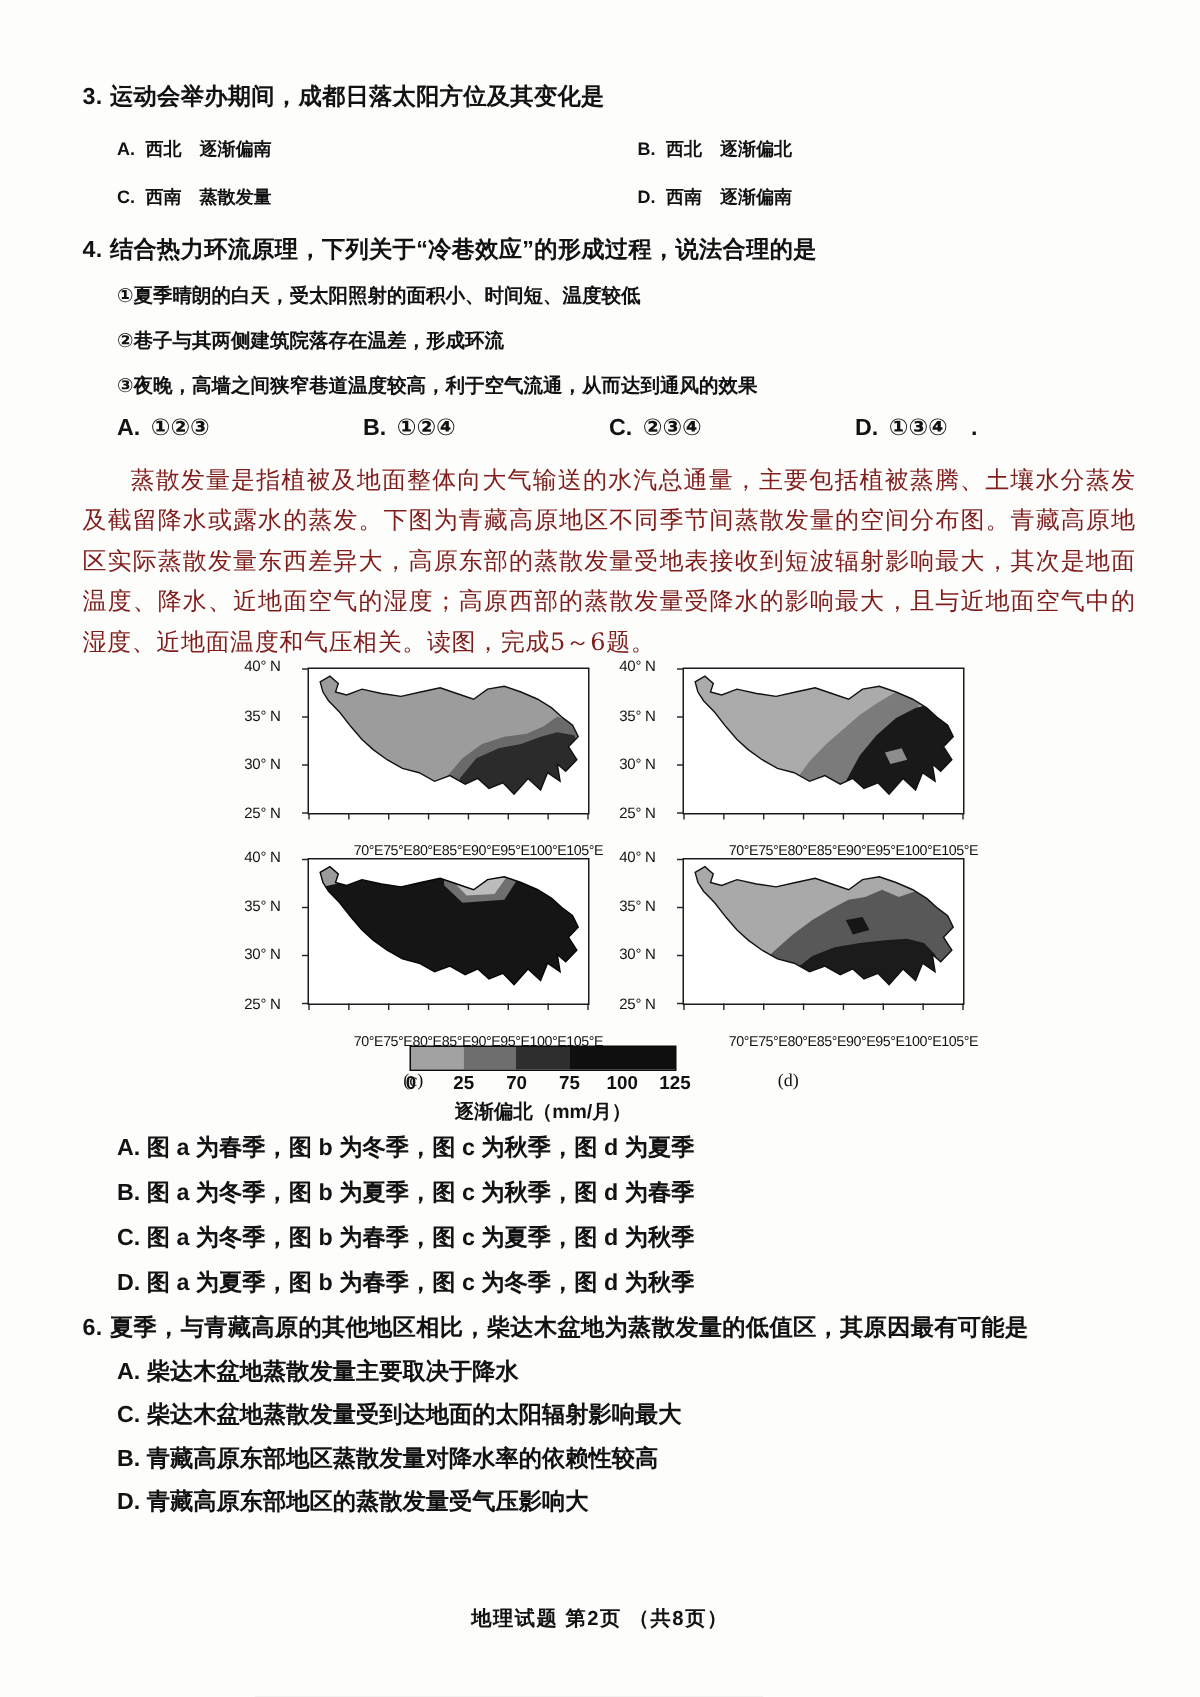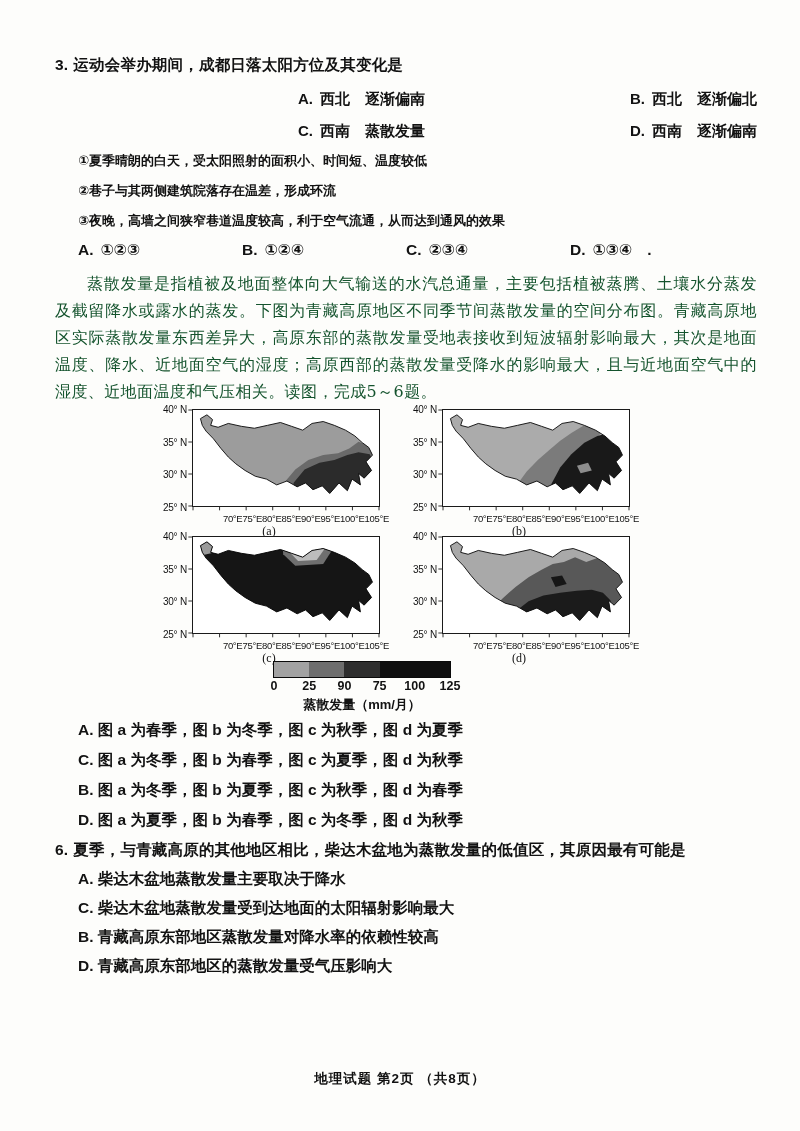--- a/index.html
+++ b/index.html
@@ -3,35 +3,35 @@
 <meta charset="utf-8">
 <style>
   html,body{margin:0;padding:0;background:#e8e8e8;}
   .page{
     width:800px;height:1131px;background:#fdfdfb;position:relative;overflow:hidden;
     margin:0 auto;color:#121212;font-family:"Liberation Sans","DejaVu Sans",sans-serif;
   }
   .content{position:absolute;left:55px;top:54px;width:702px;}
   .stem{font-weight:700;font-size:15.5px;line-height:22px;letter-spacing:.2px;}
   .qnum{margin-right:5px;}
-  .optrow2{display:grid;grid-template-columns:347px 1fr;padding-left:23px;font-weight:700;font-size:15px;line-height:22px;text-align:right;}
+  .optrow2{display:grid;grid-template-columns:347px 1fr;padding-left:23px;font-weight:700;font-size:12px;line-height:22px;}
   .mt12{margin-top:12px;}.mt10{margin-top:10px;}.mt8{margin-top:8px;}
   .mt7{margin-top:7px;}.mt14{margin-top:14px;}
   .opt .olabel{margin-right:7px;}
   .item{padding-left:23px;font-weight:700;font-size:13px;line-height:22px;}
   .optrow4{display:flex;padding-left:23px;font-weight:700;font-size:15.5px;line-height:22px;}
   .optrow4 .opt{width:164px;}
   .optrow4 .opt:last-child{width:auto;}
   .passage{
     margin-top:9px;font-family:"DejaVu Serif","Liberation Serif",serif;font-size:16px;
-    line-height:27px;text-align:justify;text-indent:2em;letter-spacing:.4px;color:#14532d;
+    line-height:27px;text-align:justify;text-indent:2em;letter-spacing:.4px;color:#7f1d1d;
   }
   
   .figure{position:relative;height:302px;margin-top:4px;}
-  .panel{position:absolute;width:224px;display:grid;grid-template-columns:34px 188px;grid-template-rows:98px 17px 15px;}
+  .panel{position:absolute;width:224px;display:grid;grid-template-columns:34px 188px;grid-template-rows:98px 17px 15px;gap:13px;}
   .panel-a{left:103px;top:0;}
   .panel-b{left:353px;top:0;}
   .panel-c{left:103px;top:127px;}
   .panel-d{left:353px;top:127px;}
   .yticks{position:relative;font-size:10px;grid-row:1;grid-column:1;}
   .yticks span{position:absolute;right:5px;transform:translateY(-50%);white-space:nowrap;letter-spacing:-.2px;}
   .mapframe{grid-row:1;grid-column:2;border:1px solid #1a1a1a;background:#fff;}
   svg.mapsvg{width:100%;height:100%;display:block;overflow:visible;}
   .xticks{grid-row:2;grid-column:2;display:flex;justify-content:flex-end;width:205px;margin-left:-8px;font-size:9.5px;letter-spacing:-.3px;align-items:flex-end;padding-top:4px;box-sizing:border-box;}
   .pcaption{grid-row:3;grid-column:1 / span 2;text-align:center;font-family:"Liberation Serif","DejaVu Serif",serif;font-size:12px;}
@@ -66,20 +66,21 @@
         <div class="opt"><span class="olabel">A.</span><span>西北　逐渐偏南</span></div>
         <div class="opt"><span class="olabel">B.</span><span>西北　逐渐偏北</span></div>
       </div>
       <div class="optrow2 mt10">
         <div class="opt"><span class="olabel">C.</span><span>西南　蒸散发量</span></div>
         <div class="opt"><span class="olabel">D.</span><span>西南　逐渐偏南</span></div>
       </div>
     </div>
 
     <div>
+      <div class="stem mt14"><span class="qnum">4.</span><span>结合热力环流原理，下列关于“冷巷效应”的形成过程，说法合理的是</span></div>
       <div class="item mt8">①夏季晴朗的白天，受太阳照射的面积小、时间短、温度较低</div>
       <div class="item mt8">②巷子与其两侧建筑院落存在温差，形成环流</div>
       <div class="item mt8">③夜晚，高墙之间狭窄巷道温度较高，利于空气流通，从而达到通风的效果</div>
       <div class="optrow4 mt7">
         <div class="opt"><span class="olabel">A.</span><span>①②③</span></div>
         <div class="opt"><span class="olabel">B.</span><span>①②④</span></div>
         <div class="opt"><span class="olabel">C.</span><span>②③④</span></div>
         <div class="opt"><span class="olabel">D.</span><span>①③④　.</span></div>
       </div>
     </div>
@@ -270,33 +271,33 @@
       <div class="legend">
         <div class="legend-bar">
             <div style="width: 20%; background: rgb(162, 162, 162);"></div>
             <div style="width: 20%; background: rgb(110, 110, 110);"></div>
             <div style="width: 20%; background: rgb(46, 46, 46);"></div>
             <div style="width: 40%; background: rgb(15, 15, 15);"></div>
           </div>
         <div class="legend-ticks">
             <span style="left: 0%;">0</span>
             <span style="left: 20%;">25</span>
-            <span style="left: 40%;">90</span>
+            <span style="left: 40%;">70</span>
             <span style="left: 60%;">75</span>
             <span style="left: 80%;">100</span>
             <span style="left: 100%;">125</span>
           </div>
-        <div class="legend-title">蒸散发量（mm/月）</div>
+        <div class="legend-title">逐渐偏北（mm/月）</div>
       </div>
     </div>
 
     <div>
       <div class="optcol mt8"><span class="olabel">A.</span> <span>图 a 为春季，图 b 为冬季，图 c 为秋季，图 d 为夏季</span></div>
+      <div class="optcol mt8"><span class="olabel">B.</span> <span>图 a 为冬季，图 b 为夏季，图 c 为秋季，图 d 为春季</span></div>
       <div class="optcol mt8"><span class="olabel">C.</span> <span>图 a 为冬季，图 b 为春季，图 c 为夏季，图 d 为秋季</span></div>
-      <div class="optcol mt8"><span class="olabel">B.</span> <span>图 a 为冬季，图 b 为夏季，图 c 为秋季，图 d 为春季</span></div>
       <div class="optcol mt8"><span class="olabel">D.</span> <span>图 a 为夏季，图 b 为春季，图 c 为冬季，图 d 为秋季</span></div>
     </div>
 
     <div>
       <div class="stem mt8"><span class="qnum">6.</span><span>夏季，与青藏高原的其他地区相比，柴达木盆地为蒸散发量的低值区，其原因最有可能是</span></div>
       <div class="optcol mt7"><span class="olabel">A.</span> <span>柴达木盆地蒸散发量主要取决于降水</span></div>
       <div class="optcol mt7"><span class="olabel">C.</span> <span>柴达木盆地蒸散发量受到达地面的太阳辐射影响最大</span></div>
       <div class="optcol mt7"><span class="olabel">B.</span> <span>青藏高原东部地区蒸散发量对降水率的依赖性较高</span></div>
       <div class="optcol mt7"><span class="olabel">D.</span> <span>青藏高原东部地区的蒸散发量受气压影响大</span></div>
     </div>

